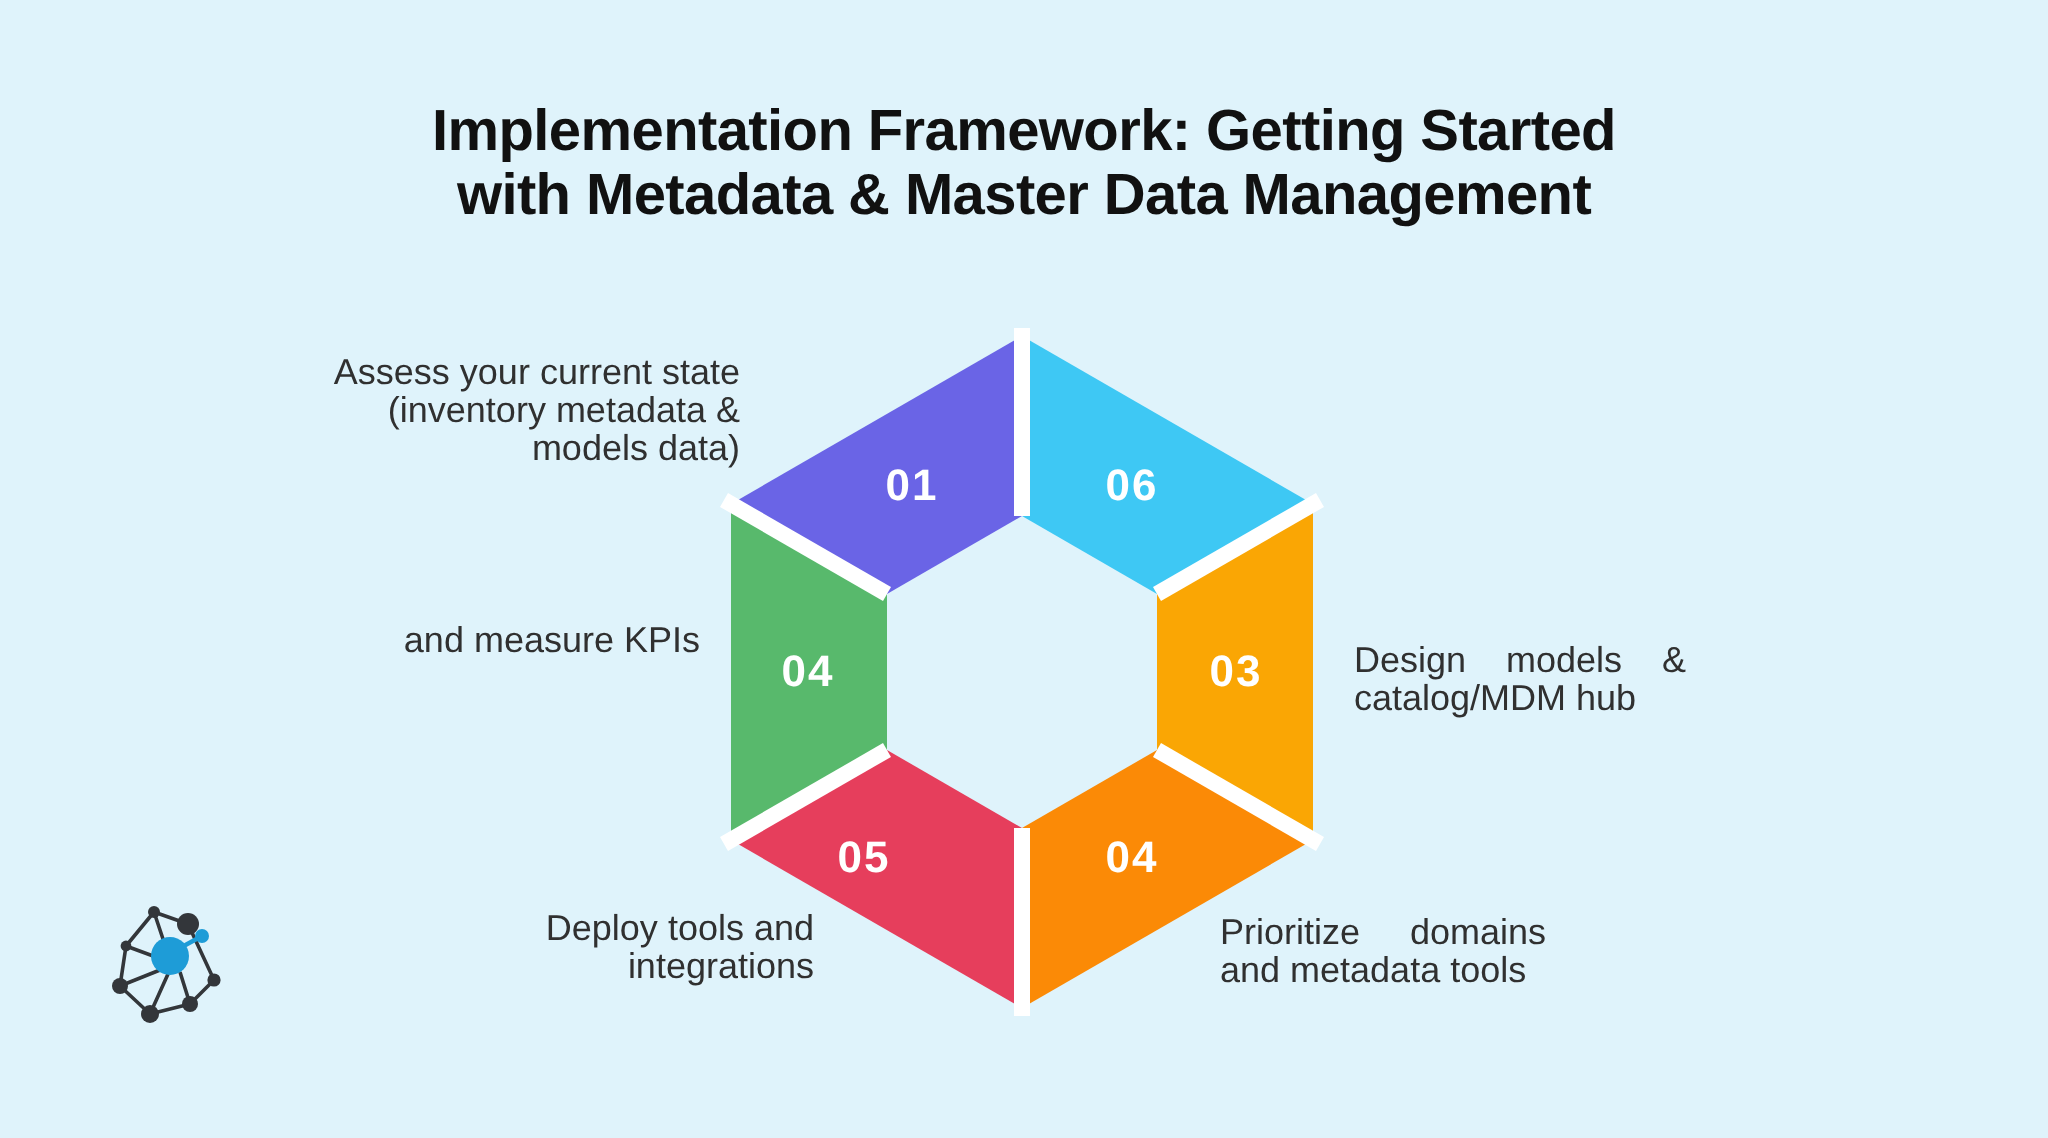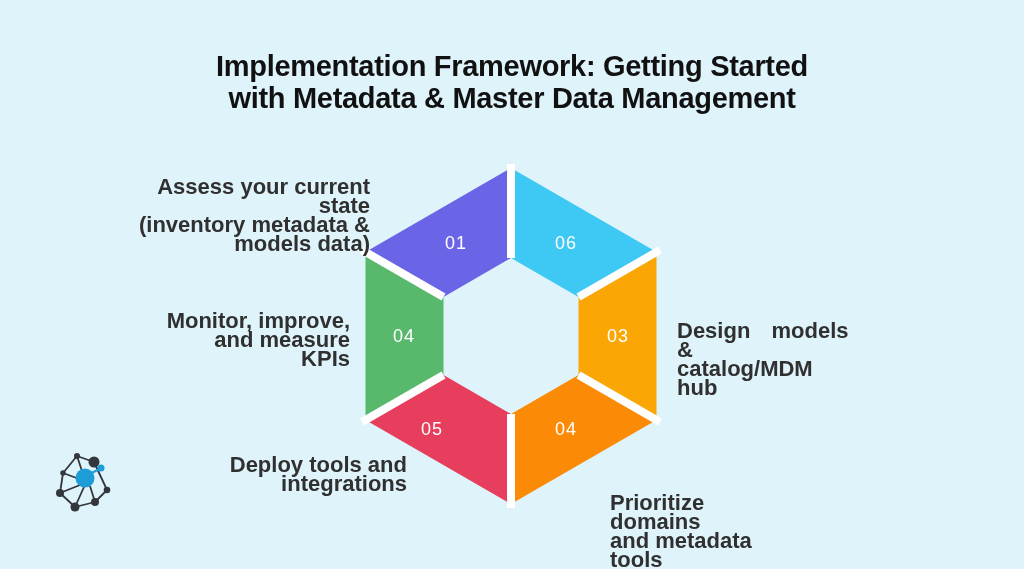--- a/index.html
+++ b/index.html
@@ -30,40 +30,39 @@
     position: absolute;
     left: 0; top: 0;
     width: 1024px; height: 569px;
     display: block;
   }
   .sep { stroke-width: 8; fill: none; }
   .num {
     position: absolute;
     transform: translate(-50%, -50%);
     color: #FFFFFF;
-    font-weight: 400;
-    font-size: 18px;
+    font-weight: 700;
+    font-size: 22px;
     letter-spacing: 1px;
     white-space: nowrap;
   }
   .label {
     position: absolute;
     color: #303030;
-    font-size: 22px;
+    font-size: 18px;
     line-height: 19px;
-    font-weight: bold;
   }
   .label span { display: block; }
   .align-r { text-align: right; }
   .wide-1 { word-spacing: 15px; }
   .wide-2 { word-spacing: 20px; }
   .l1 { left: 130px; top: 177px; width: 240px; }
   .l2 { left: 616px; top: 182px; width: 250px; }
   .l3 { left: 677px; top: 321px; width: 180px; }
-  .l4 { left: 610px; top: 457px; width: 190px; margin-top: 36px; }
+  .l4 { left: 610px; top: 457px; width: 190px; }
   .l5 { left: 227px; top: 455px; width: 180px; text-align: right; }
   .l6 { left: 165px; top: 311px; width: 185px; }
   .n1 { left: 456px; top: 243px; }
   .n2 { left: 566px; top: 243px; }
   .n3 { left: 618px; top: 336px; }
   .n4 { left: 566px; top: 429px; }
   .n5 { left: 432px; top: 429px; }
   .n6 { left: 404px; top: 336px; }
   .logo {
     position: absolute;
@@ -122,21 +121,20 @@
     <span class="wide-2">Prioritize domains</span>
     <span>and metadata tools</span>
   </div>
 
   <div class="label l5 align-r">
     <span>Deploy tools and</span>
     <span>integrations</span>
   </div>
 
   <div class="label l6 align-r">
-    <span>Monitor, improve,</span>
     <span>and measure KPIs</span>
   </div>
 
   <div class="logo">
     <svg viewBox="0 0 62 66" aria-hidden="true">
       <g fill="none" stroke-width="1.8" stroke="#33363A">
         <path d="M25,9 L42,15 M25,9 L11,26 M11,26 L8,46 M8,46 L23,60 M23,60 L43,55 M43,55 L55,43 M55,43 L42,15 M11,26 L30,33 M8,46 L28,38 M23,60 L32,40 M43,55 L38,39 M25,9 L30,24"></path>
       </g>
       <g fill="#33363A">
         <circle cx="42" cy="15" r="5.5"></circle>

